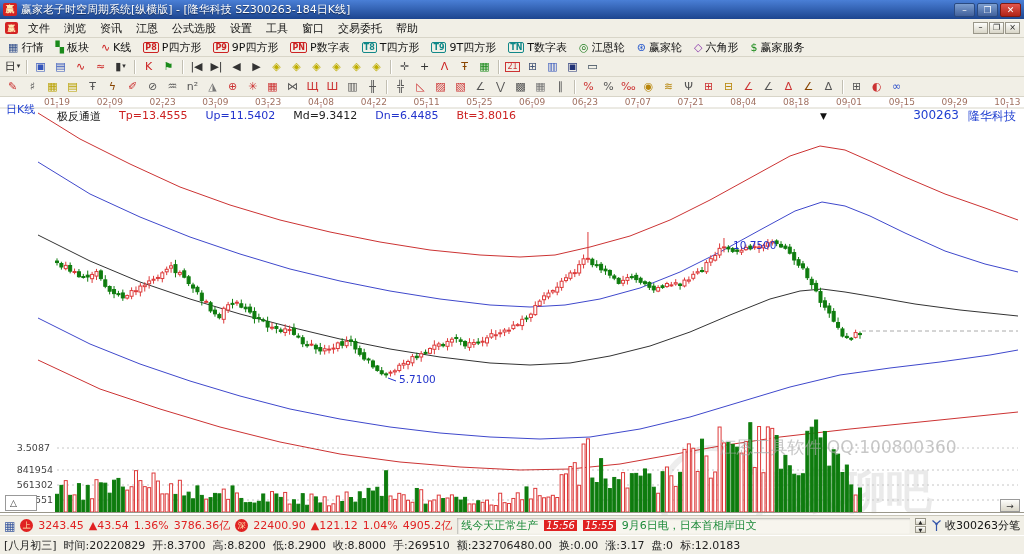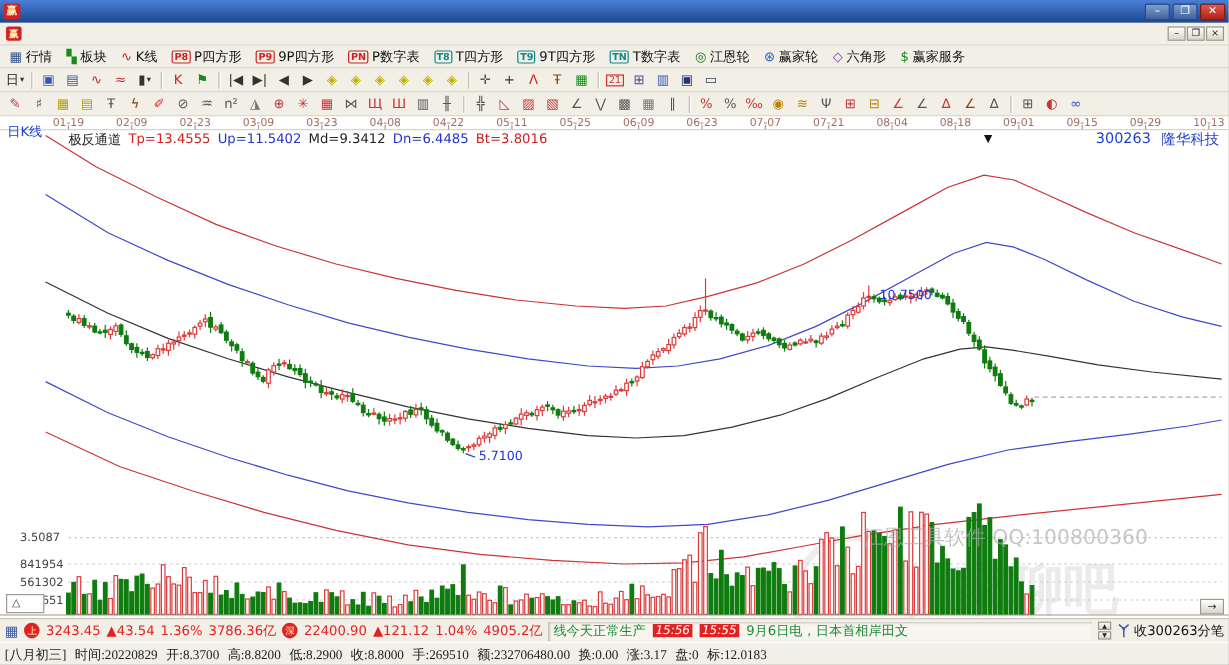--- a/index.html
+++ b/index.html
@@ -26,56 +26,69 @@
   .tb-btn{display:flex;align-items:center;gap:3px;padding:0 4px;height:17px;color:#111;border:1px solid transparent;}
   .tb-glyph{font-size:11px;line-height:1;}
   .tb-badge{font-size:8px;font-weight:bold;border:1px solid currentColor;border-radius:2px;padding:0 1px;line-height:9px;}
   .icon-btn{width:19px;height:17px;display:flex;align-items:center;justify-content:center;font-size:11px;line-height:1;border:1px solid transparent;color:#222;}
   .vsep{width:1px;height:14px;background:#c2bfb2;box-shadow:1px 0 0 #fff;margin:0 3px;flex:0 0 auto;}
   .dd{font-size:7px;margin-left:1px;color:#333;}
   
   .chart{position:relative;height:418px;background:#fff;flex:0 0 auto;}
   .chart svg{position:absolute;left:0;top:0;}
   .kline-period{position:absolute;left:6px;top:5px;color:#1f3fd0;font-size:11px;text-align:right;}
-  .ind-row{position:absolute;left:57px;top:12px;font-size:11px;display:flex;gap:6px;white-space:nowrap;}
+  .ind-row{position:absolute;left:57px;top:12px;font-size:11px;display:flex;gap:18px;white-space:nowrap;}
   .stock-label{position:absolute;right:8px;top:11px;font-size:12px;color:#1f3fd0;display:flex;gap:9px;}
   .marker-down{position:absolute;left:820px;top:14px;font-size:9px;color:#111;}
   .corner-btn{position:absolute;background:#fff;border:1px solid #999;font-size:9px;color:#333;display:flex;align-items:center;justify-content:center;}
   .btn-tri{left:5px;top:398px;width:32px;height:16px;justify-content:flex-start;padding-left:4px;}
   .btn-arrow{left:1000px;top:402px;width:20px;height:13px;background:linear-gradient(#fdfdfb,#d9d6c8);}
   
   .status1{height:20px;background:#f1efe6;border-top:1px solid #c9c6b9;display:flex;align-items:center;font-size:11px;gap:5px;padding:0 4px;flex:0 0 auto;}
   .status2{height:19px;background:#f1efe6;display:flex;align-items:center;font-size:11px;color:#222;padding:0 4px;gap:7px;border-top:1px solid #fff;flex:0 0 auto;}
   .red{color:#e02222;}
   .mkt-icon{font-size:12px;color:#3b5aa0;}
   .idx-badge{width:13px;height:13px;border-radius:50%;background:#e02222;color:#ffe9b0;font-size:8px;display:flex;align-items:center;justify-content:center;flex:0 0 auto;}
   .ticker{flex:1 1 auto;min-width:0;height:16px;background:#f7f5ee;box-shadow:inset 1px 1px 2px rgba(0,0,0,.25);display:flex;align-items:center;gap:6px;padding:0 4px;overflow:hidden;white-space:nowrap;color:#1d8a3a;}
   .chip{background:#e02222;color:#fff;font-size:10px;padding:0 2px;flex:0 0 auto;font-style:italic;}
   .spinner{display:flex;flex-direction:column;gap:1px;}
   .spin-btn{width:11px;height:7px;font-size:5px;line-height:6px;text-align:center;background:linear-gradient(#fdfdfb,#d9d6c8);border:1px solid #9a978a;color:#222;}
   .feed{display:flex;align-items:center;gap:3px;color:#111;white-space:nowrap;}
-  .info-field{white-space:nowrap;font-family:Liberation Serif, serif;}
+  .info-field{white-space:nowrap;}
   .wm-url{position:absolute;right:6px;bottom:1px;font-size:17px;color:rgba(170,170,170,.75);pointer-events:none;letter-spacing:1px;}
 </style>
 </head>
 <body>
 
 <div class="window">
 
   <div class="titlebar">
     <span class="app-logo">赢</span>
+    <span class="title-text">赢家老子时空周期系统[纵横版] - [隆华科技  SZ300263-184日K线]</span>
     <span class="win-btns">
       <span class="win-btn">–</span>
       <span class="win-btn">❐</span>
       <span class="win-btn close">✕</span>
     </span>
   </div>
 
   <div class="menubar">
     <span class="child-logo">赢</span>
+    <span id="menu-items" style="display:flex;">
+        <span class="menu-item">文件</span>
+        <span class="menu-item">浏览</span>
+        <span class="menu-item">资讯</span>
+        <span class="menu-item">江恩</span>
+        <span class="menu-item">公式选股</span>
+        <span class="menu-item">设置</span>
+        <span class="menu-item">工具</span>
+        <span class="menu-item">窗口</span>
+        <span class="menu-item">交易委托</span>
+        <span class="menu-item">帮助</span>
+      </span>
     <span class="mdi-btns">
       <span class="mdi-btn">–</span>
       <span class="mdi-btn">❐</span>
       <span class="mdi-btn">×</span>
     </span>
   </div>
 
   <div class="toolbar tb1" id="toolbar-main">
       <span class="tb-btn">
         <span class="tb-glyph" style="color: rgb(51, 80, 140);">▦</span>

